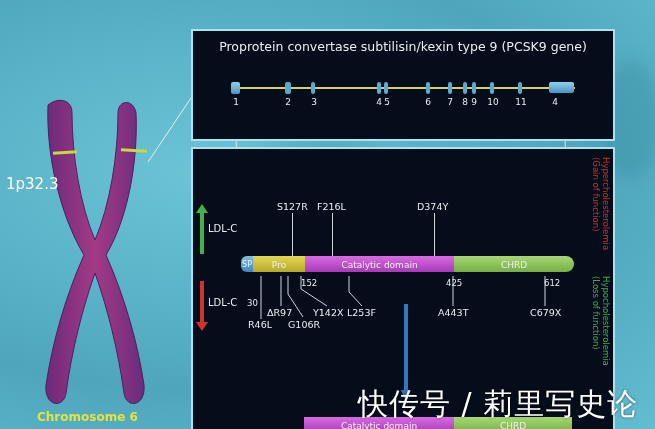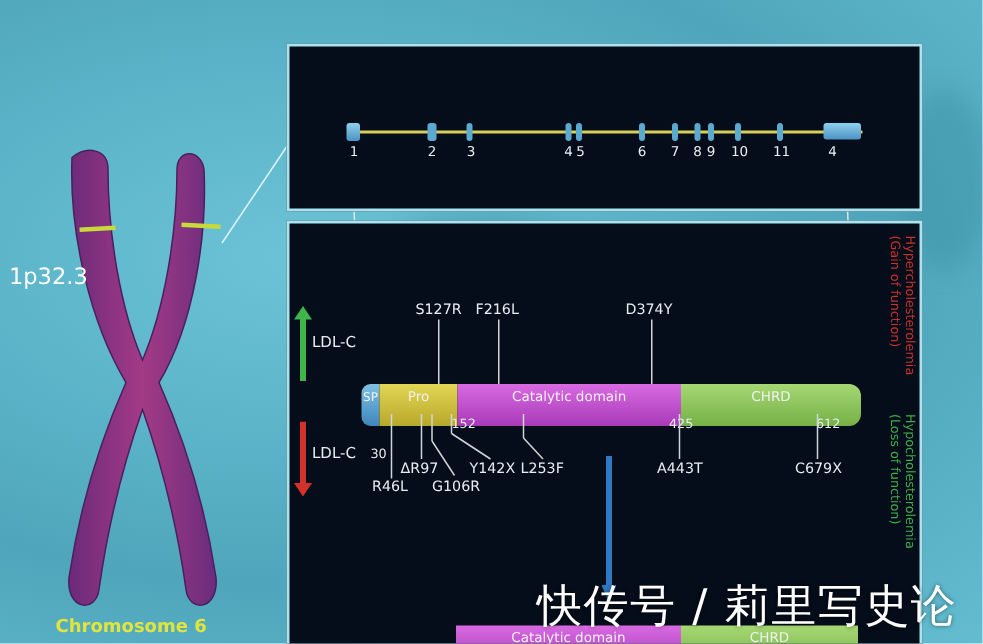--- a/index.html
+++ b/index.html
@@ -11,21 +11,21 @@
   #gene-panel{left:191px;top:29px;width:424px;height:112px;}
   #protein-panel{left:191px;top:147px;width:424px;height:290px;}
   .gene-title{position:absolute;left:0;right:0;top:8px;text-align:center;color:#e8eef2;font-size:12.5px;}
   .intron{position:absolute;left:42px;top:56px;width:340px;height:2px;background:#d8d05a;}
   .exon{position:absolute;top:51px;width:6px;height:12px;background:#5aa9cf;border-radius:2px;}
   .exon.big{background:linear-gradient(#8fd0ee,#4b93c2);}
   .exon-num{position:absolute;top:66px;color:#e6eef2;font-size:9px;transform:translateX(-50%);}
   .mut{position:absolute;color:#e6eef2;font-size:9.5px;white-space:nowrap;}
   .tick{position:absolute;color:#e6eef2;font-size:8.5px;}
   .line{position:absolute;background:#cfd6da;width:1px;}
-  .bar{position:absolute;top:107px;height:28px;}
+  .bar{position:absolute;top:107px;height:16px;}
   .bar span{position:absolute;left:0;right:0;top:4px;text-align:center;color:#f0f0f0;font-size:9px;}
   .vtext{position:absolute;writing-mode:vertical-rl;font-size:8.5px;white-space:nowrap;line-height:10px;}
   .ldl{position:absolute;color:#e6eef2;font-size:10px;}
   .watermark{position:absolute;left:358px;top:384px;color:#ffffff;font-size:30px;letter-spacing:1px;
     text-shadow:0 0 3px rgba(0,0,0,0.5);}
 </style>
 </head>
 <body>
 
 <div class="bgcell" style="left:250px;top:140px;width:140px;height:80px;"></div>
@@ -46,20 +46,21 @@
 <div style="position:absolute;left:6px;top:155px;color:#ffffff;font-size:15px;margin-top:20px;">1p32.3</div>
 <div style="position:absolute;left:37px;top:410px;color:#e2e43c;font-size:12px;font-weight:bold;">Chromosome 6</div>
 
 <svg style="position:absolute;left:0;top:0;" width="655" height="429">
   <line x1="148" y1="162" x2="193" y2="95" stroke="#dff3f8" stroke-width="1"></line>
   <line x1="234" y1="92" x2="241" y2="258" stroke="#dfe6ea" stroke-width="1"></line>
   <line x1="563" y1="92" x2="570" y2="258" stroke="#dfe6ea" stroke-width="1"></line>
 </svg>
 
 <div id="gene-panel" class="panel">
+  <div class="gene-title">Proprotein convertase subtilisin/kexin type 9 (PCSK9 gene)</div>
   <div class="intron"></div>
   <div class="exon big" style="left:38px;width:9px;height:12px;"></div>
   <div class="exon" style="left:92px;"></div>
   <div class="exon" style="left:118px;width:4px;"></div>
   <div class="exon" style="left:184px;width:4px;"></div>
   <div class="exon" style="left:191px;width:4px;"></div>
   <div class="exon" style="left:233px;width:4px;"></div>
   <div class="exon" style="left:255px;width:4px;"></div>
   <div class="exon" style="left:270px;width:4px;"></div>
   <div class="exon" style="left:279px;width:4px;"></div>

